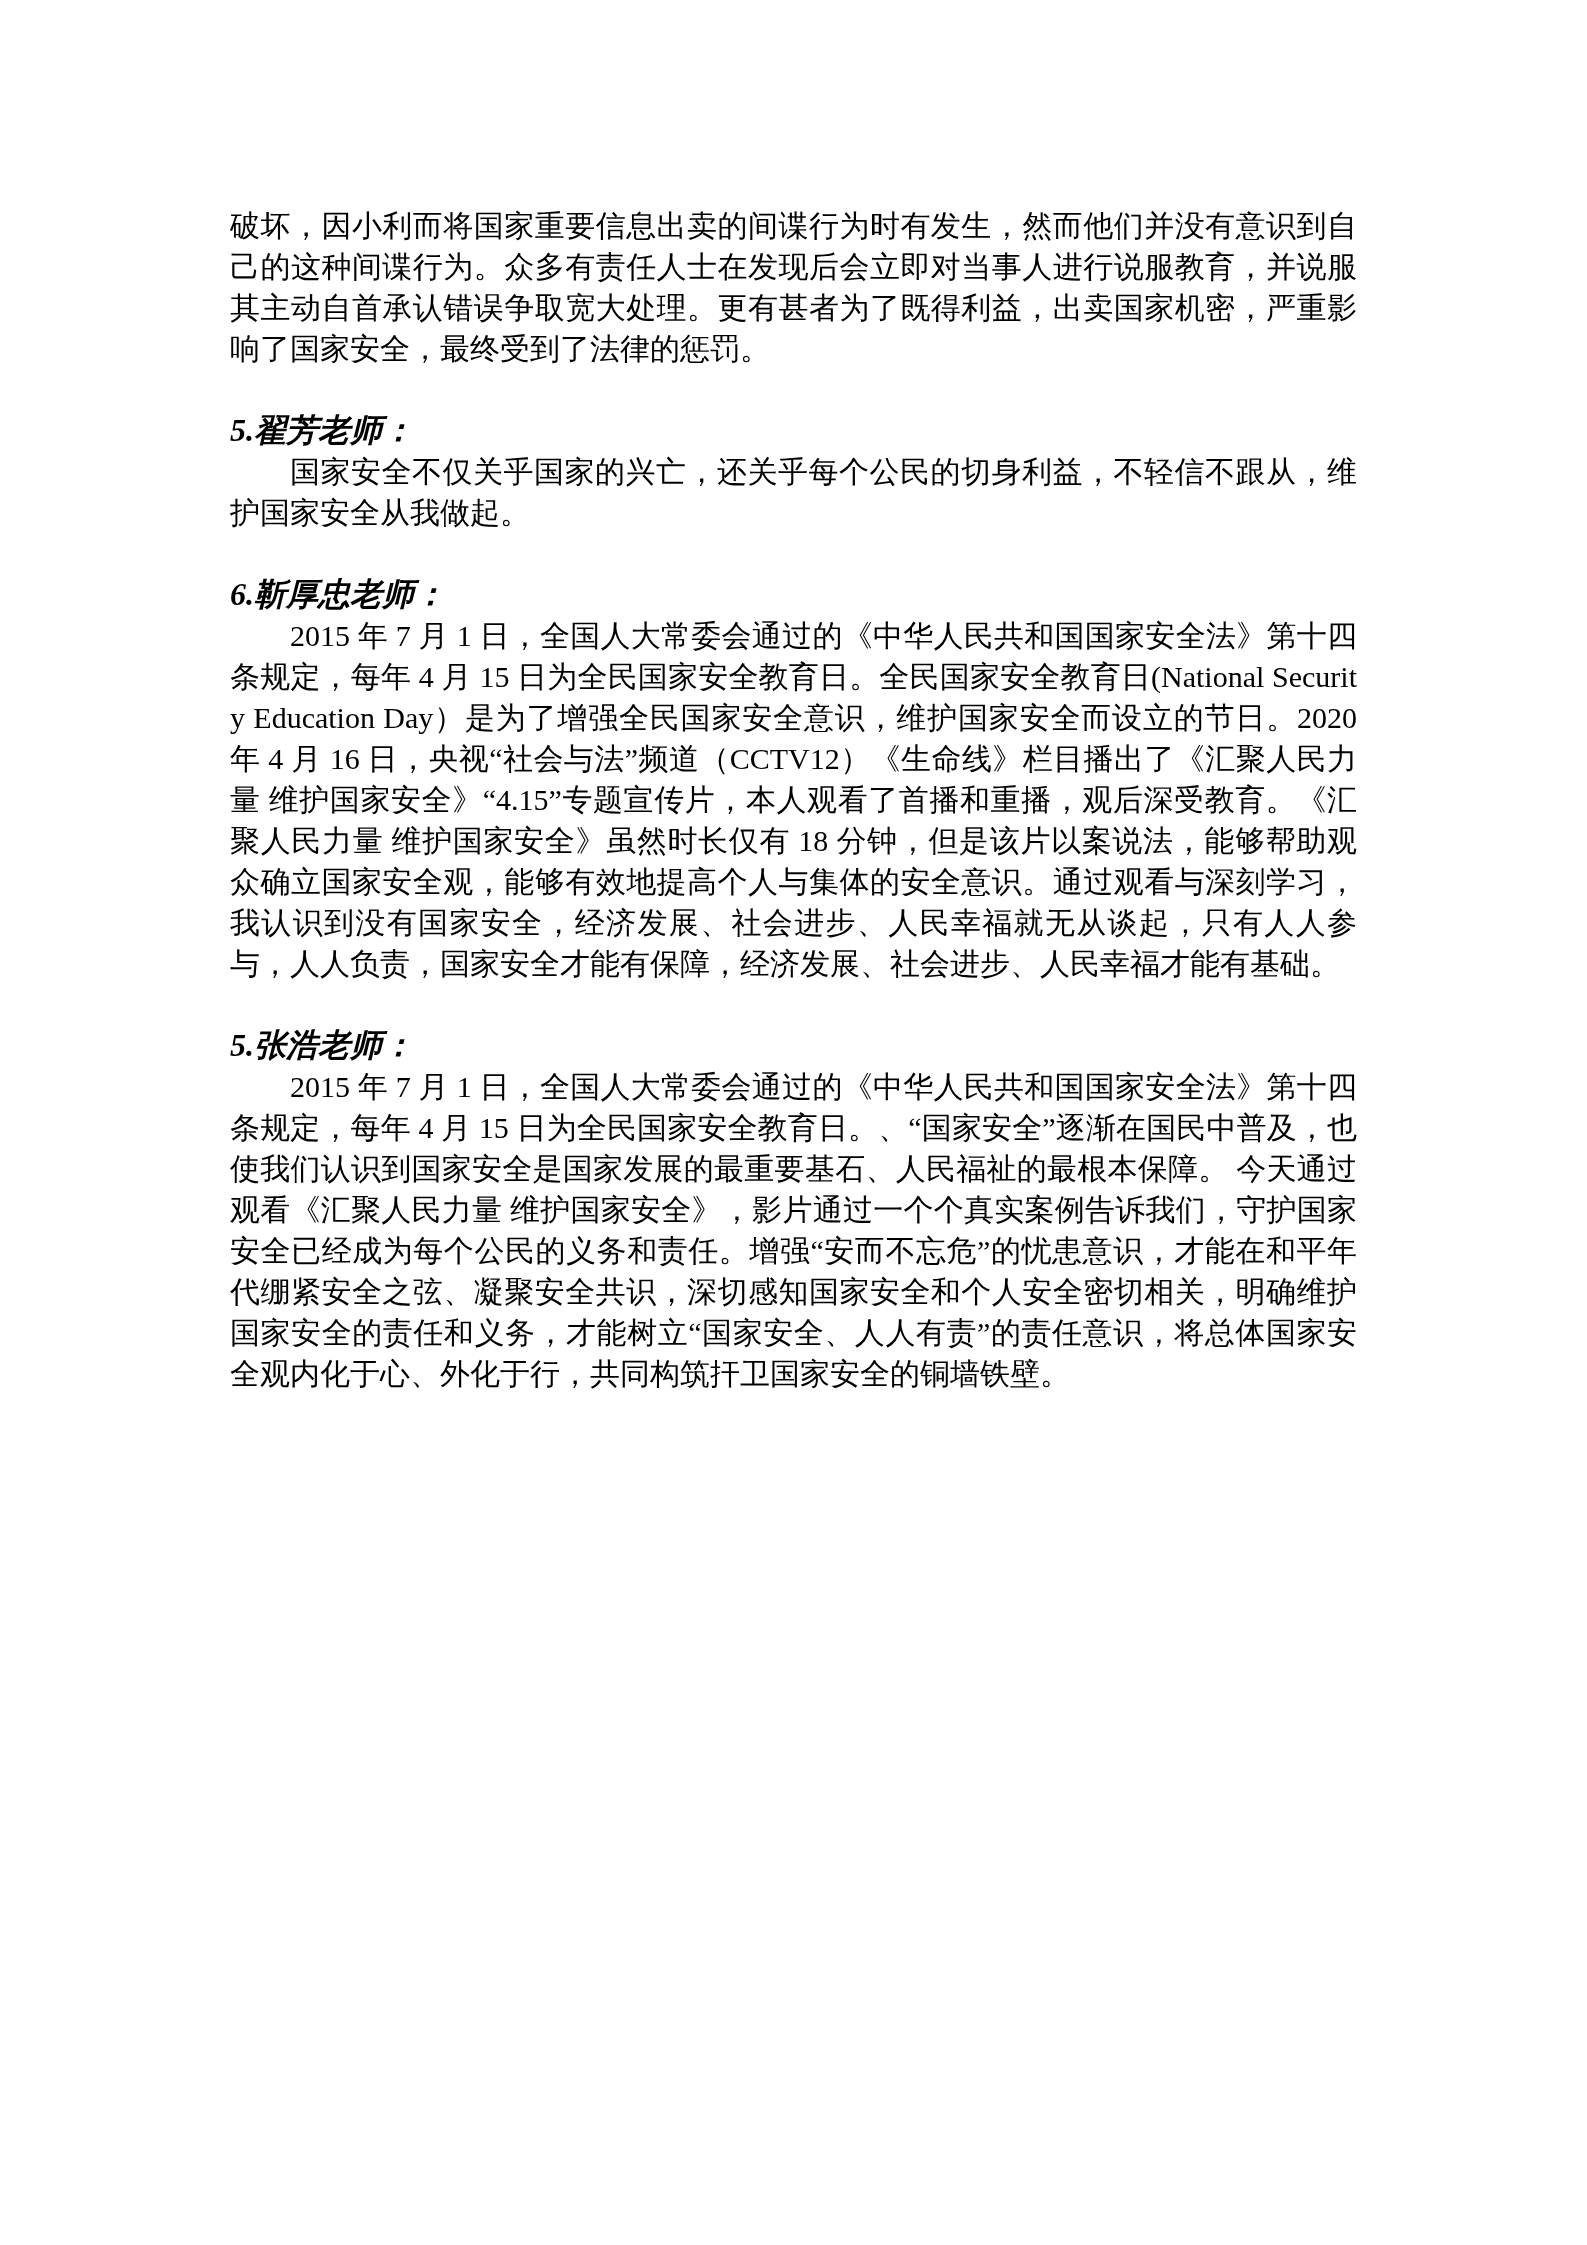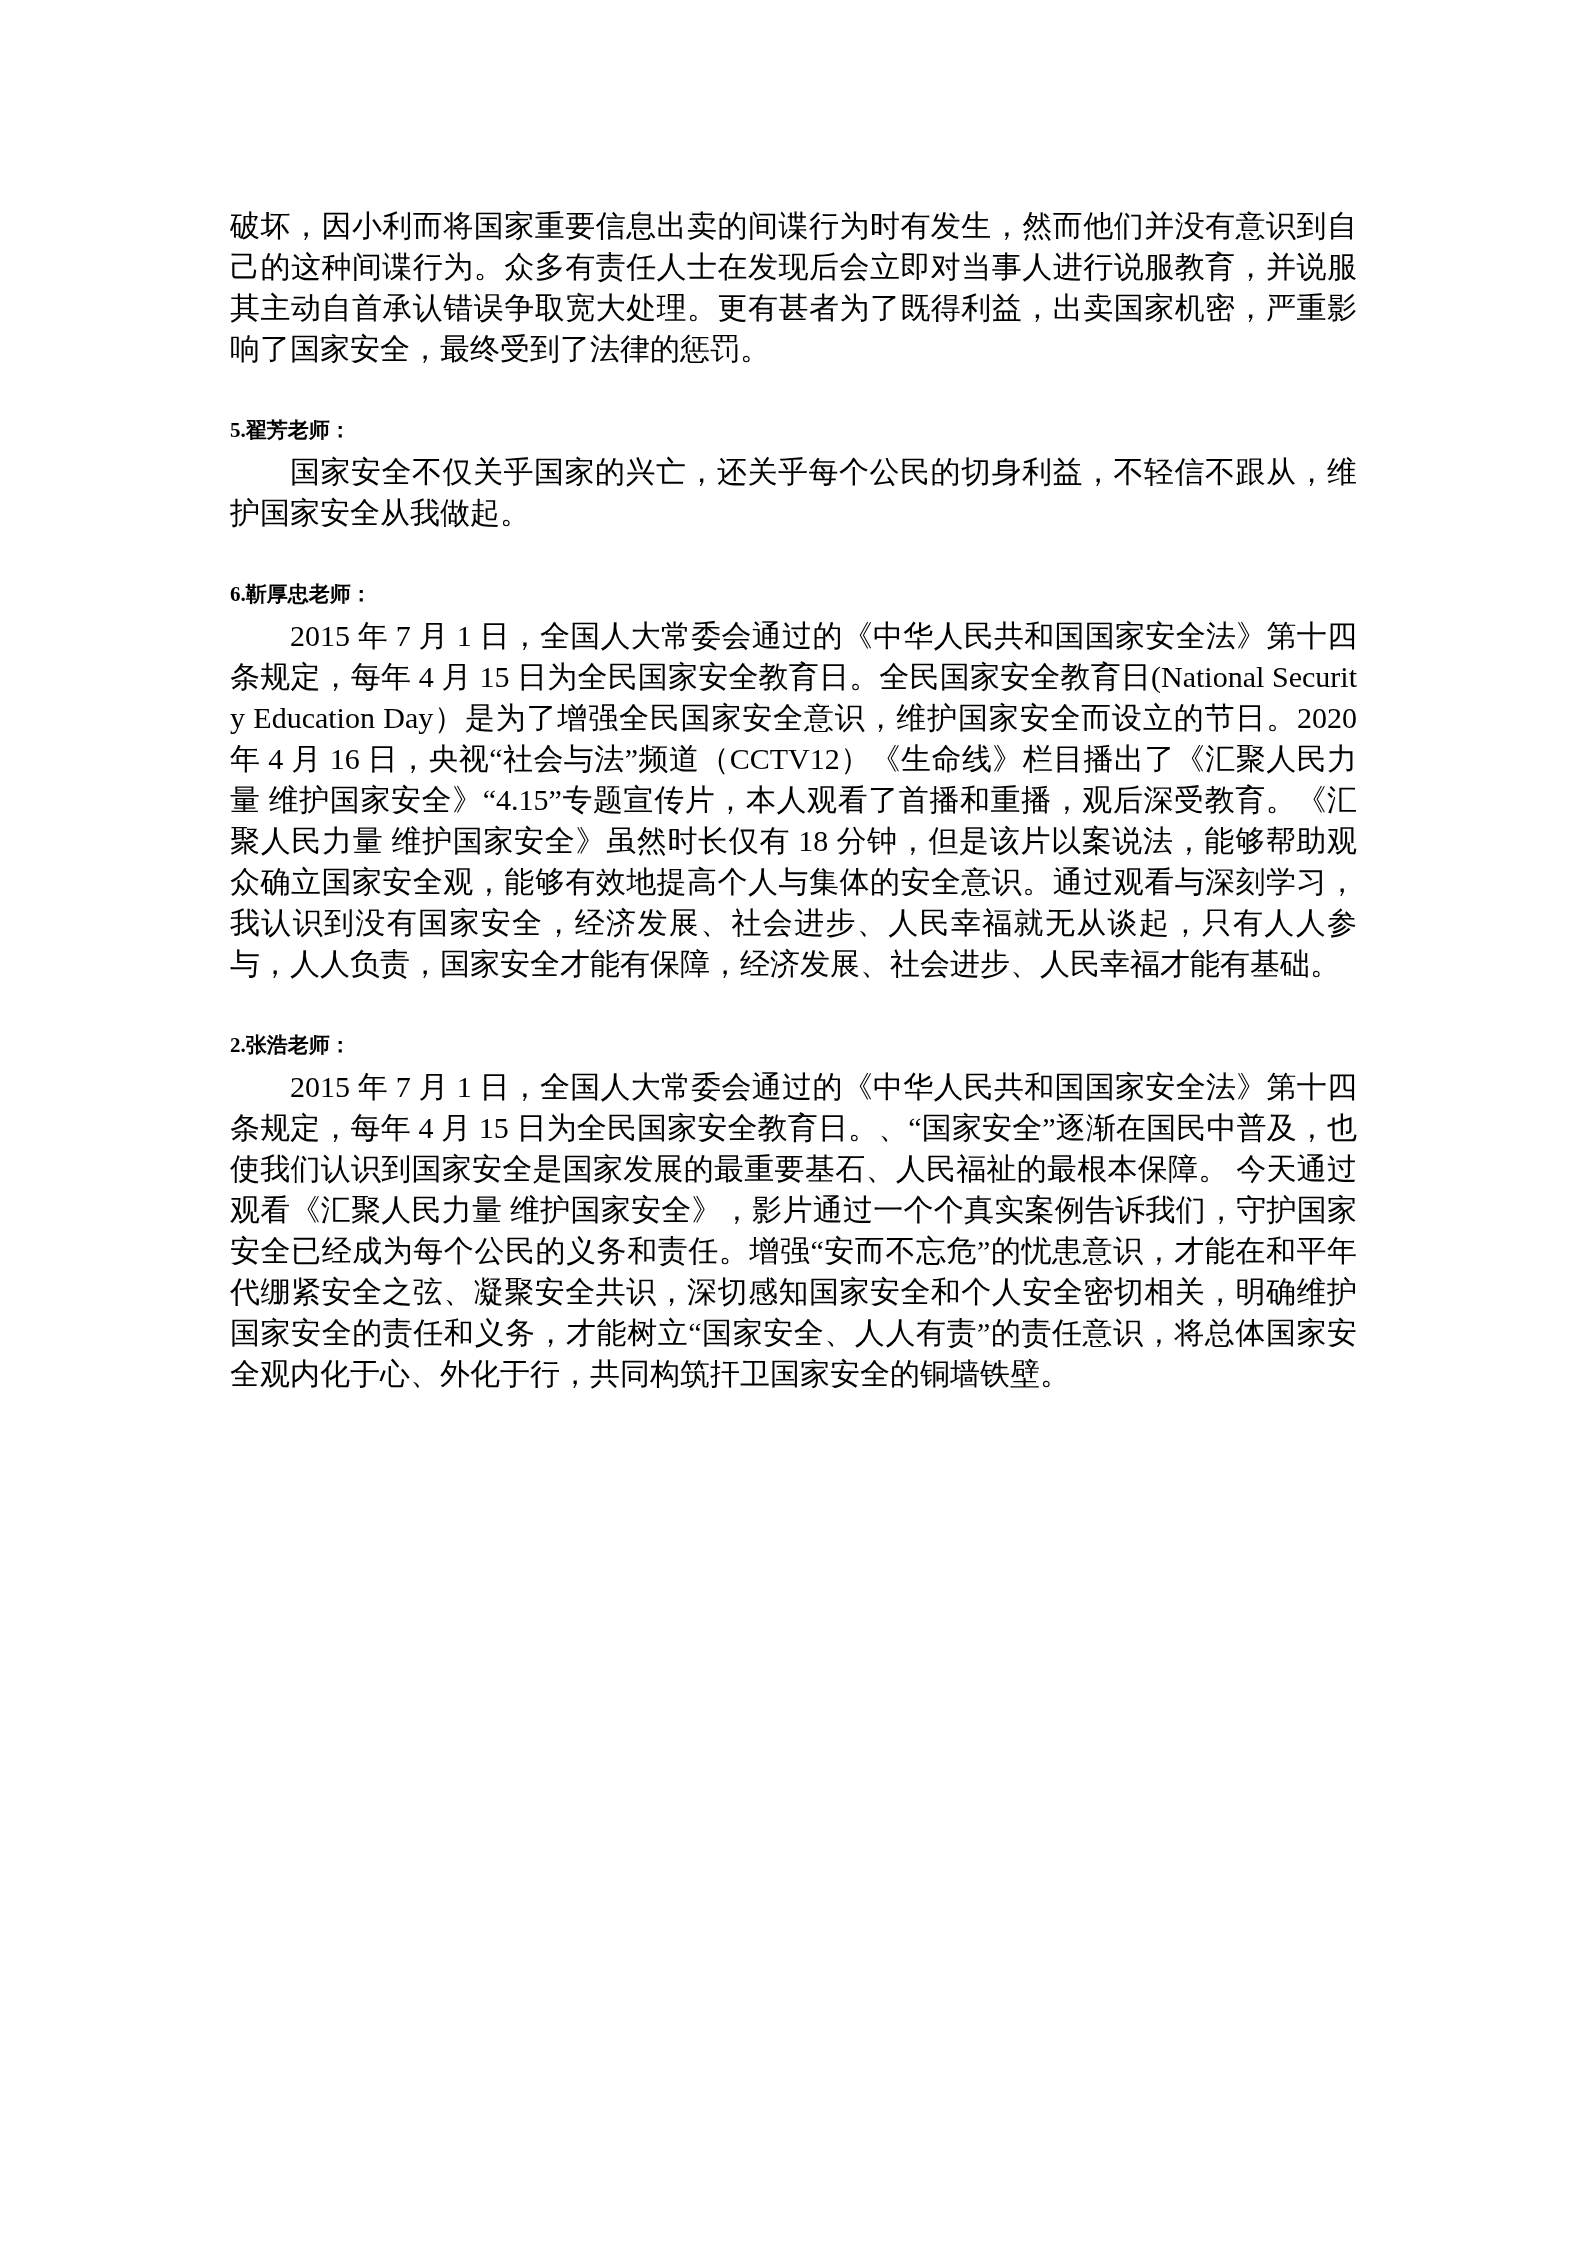--- a/index.html
+++ b/index.html
@@ -25,32 +25,33 @@
   .para {
     margin: 0;
     text-align: justify;
     word-break: break-all;
   }
   .para.indent {
     text-indent: 2em;
   }
   .heading {
     margin: 41px 0 0 0;
-    font-size: 21px;
+    font-size: 32px;
     line-height: 41px;
     font-weight: bold;
     text-align: left;
+    font-style: italic;
   }
 </style>
 </head>
 <body>
 
 <main class="page">
   <section class="doc" id="doc">
       <p class="para">破坏，因小利而将国家重要信息出卖的间谍行为时有发生，然而他们并没有意识到自己的这种间谍行为。众多有责任人士在发现后会立即对当事人进行说服教育，并说服其主动自首承认错误争取宽大处理。更有甚者为了既得利益，出卖国家机密，严重影响了国家安全，最终受到了法律的惩罚。</p>
       <h2 class="heading">5.翟芳老师：</h2>
       <p class="para indent">国家安全不仅关乎国家的兴亡，还关乎每个公民的切身利益，不轻信不跟从，维护国家安全从我做起。</p>
       <h2 class="heading">6.靳厚忠老师：</h2>
       <p class="para indent">2015 年 7 月 1 日，全国人大常委会通过的《中华人民共和国国家安全法》第十四条规定，每年 4 月 15 日为全民国家安全教育日。全民国家安全教育日(National Security Education Day）是为了增强全民国家安全意识，维护国家安全而设立的节日。2020 年 4 月 16 日，央视“社会与法”频道（CCTV12）《生命线》栏目播出了《汇聚人民力量 维护国家安全》“4.15”专题宣传片，本人观看了首播和重播，观后深受教育。《汇聚人民力量 维护国家安全》虽然时长仅有 18 分钟，但是该片以案说法，能够帮助观众确立国家安全观，能够有效地提高个人与集体的安全意识。通过观看与深刻学习，我认识到没有国家安全，经济发展、社会进步、人民幸福就无从谈起，只有人人参与，人人负责，国家安全才能有保障，经济发展、社会进步、人民幸福才能有基础。</p>
-      <h2 class="heading">2.张浩老师：</h2>
+      <h2 class="heading">5.张浩老师：</h2>
       <p class="para indent">2015 年 7 月 1 日，全国人大常委会通过的《中华人民共和国国家安全法》第十四条规定，每年 4 月 15 日为全民国家安全教育日。、“国家安全”逐渐在国民中普及，也使我们认识到国家安全是国家发展的最重要基石、人民福祉的最根本保障。 今天通过观看《汇聚人民力量 维护国家安全》，影片通过一个个真实案例告诉我们，守护国家安全已经成为每个公民的义务和责任。增强“安而不忘危”的忧患意识，才能在和平年代绷紧安全之弦、凝聚安全共识，深切感知国家安全和个人安全密切相关，明确维护国家安全的责任和义务，才能树立“国家安全、人人有责”的责任意识，将总体国家安全观内化于心、外化于行，共同构筑扞卫国家安全的铜墙铁壁。</p>
     </section>
 </main>
 
 </body></html>

